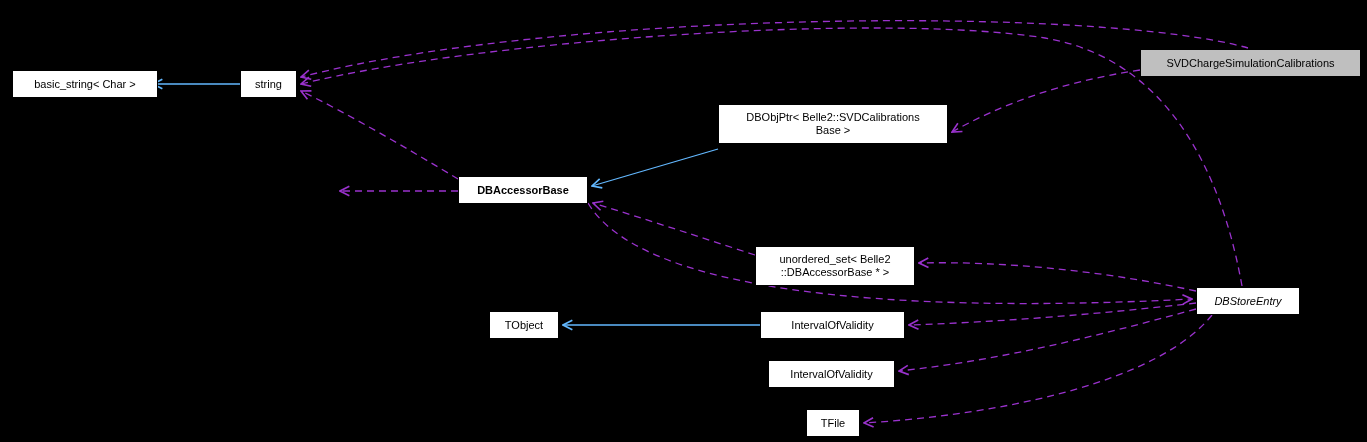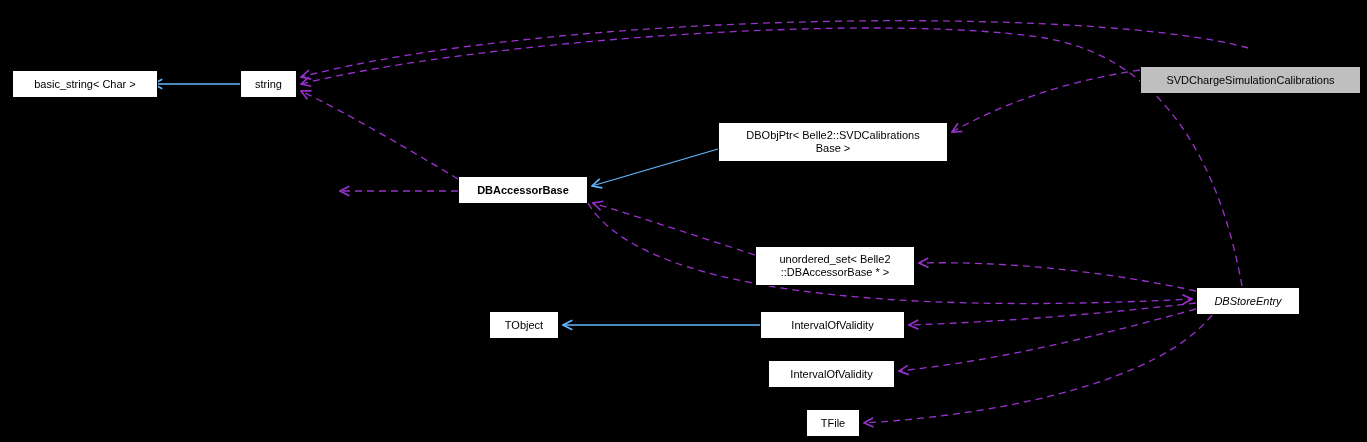--- a/index.html
+++ b/index.html
@@ -12,21 +12,21 @@
     font-family:"Liberation Sans","DejaVu Sans",sans-serif;overflow:hidden;
   }
   #edges{position:absolute;left:0;top:0;width:1367px;height:442px;}
   .node{
     position:absolute;box-sizing:border-box;
     background:var(--node-fill);border:1px solid var(--node-border);
     color:var(--txt);font-size:11px;line-height:13px;
     display:flex;align-items:center;justify-content:center;text-align:center;
     white-space:pre-line;z-index:2;
   }
-  .node.highlight{background:var(--hl-fill);margin-top:17px;}
+  .node.highlight{background:var(--hl-fill);}
   .edge{fill:none;stroke-width:1.3px;}
   .edge.use{stroke:var(--use);stroke-dasharray:7 5;}
   .edge.inherit{stroke:var(--inherit);}
   .arrow-use{stroke:var(--use);fill:none;}
   .arrow-inherit{stroke:var(--inherit);fill:none;}
 </style>
 </head>
 <body>
 
 <div id="canvas">
@@ -57,21 +57,21 @@
     <path class="edge use" d="M 1196 309 C 1090 338 1000 360 899 371" marker-end="url(#arr-use)"></path>
     <path class="edge use" d="M 1212 315 C 1160 380 1010 414 864 423" marker-end="url(#arr-use)"></path>
   </svg>
 
   <div class="node" style="left:12px;top:70px;width:146px;height:28px;">basic_string&lt; Char &gt;</div>
 
   <div class="node" style="left:240px;top:70px;width:57px;height:28px;">string</div>
 
   <div class="node highlight" style="left:1140px;top:49px;width:221px;height:28px;">SVDChargeSimulationCalibrations</div>
 
-  <div class="node" style="left:718px;top:122px;width:230px;height:40px;text-align:center;">DBObjPtr&lt; Belle2::SVDCalibrations
+  <div class="node" style="left:718px;top:104px;width:230px;height:40px;text-align:center;">DBObjPtr&lt; Belle2::SVDCalibrations
 Base &gt;</div>
 
 
   <div class="node" style="left:458px;top:176px;width:130px;height:28px;font-weight:bold;">DBAccessorBase</div>
 
   <div class="node" style="left:755px;top:246px;width:160px;height:40px;">unordered_set&lt; Belle2
 ::DBAccessorBase * &gt;</div>
 
   <div class="node" style="left:1196px;top:287px;width:104px;height:28px;font-style:italic;">DBStoreEntry</div>
 

